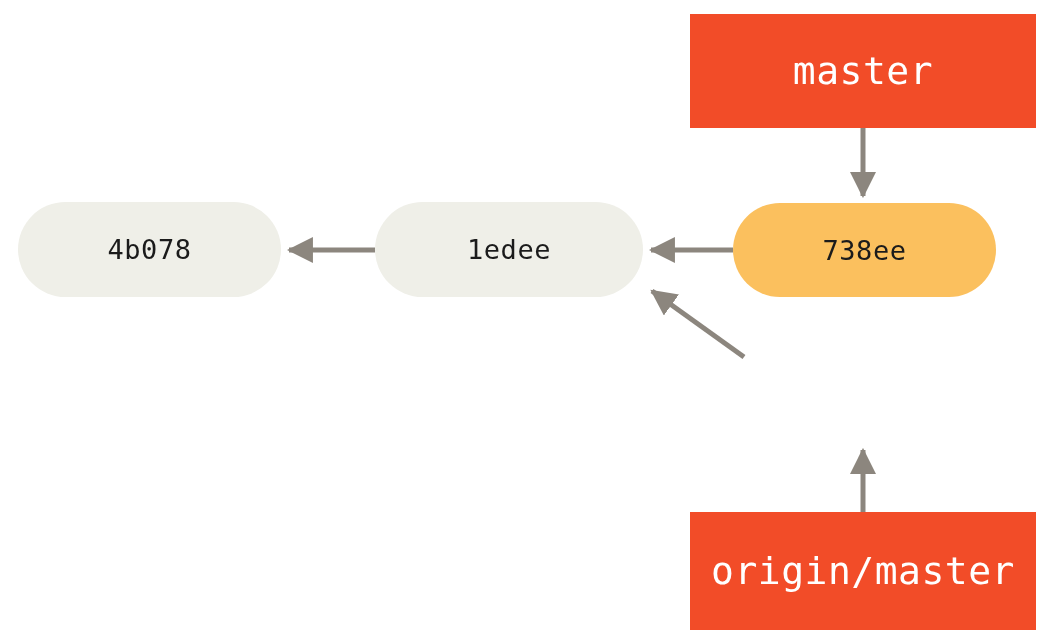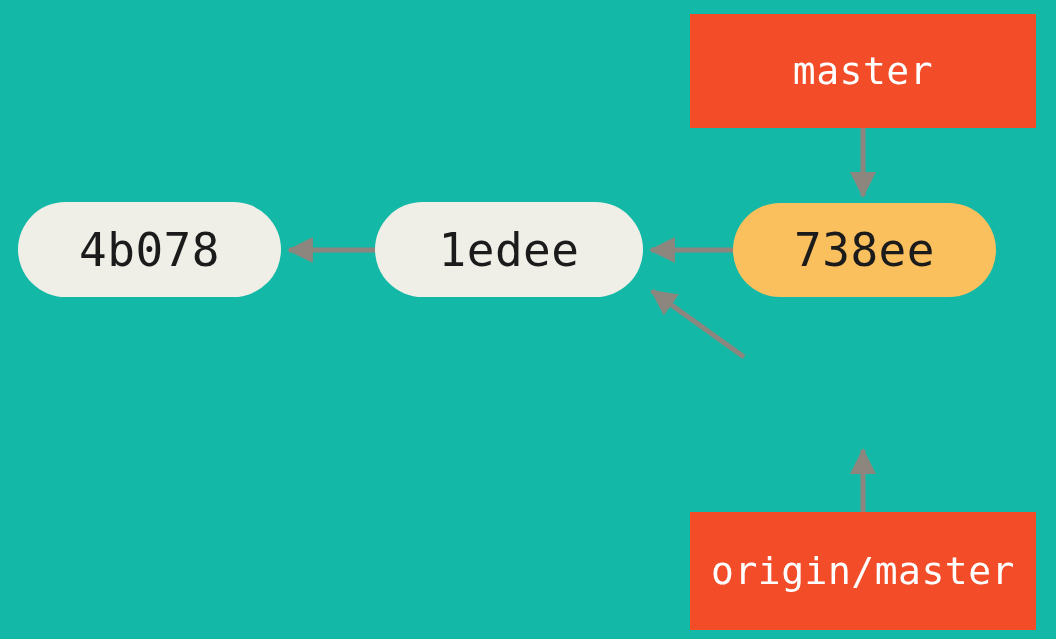--- a/index.html
+++ b/index.html
@@ -5,21 +5,21 @@
 <style>
   html, body {
     margin: 0;
     padding: 0;
     background: #000000;
   }
   #diagram-canvas {
     position: relative;
     width: 1056px;
     height: 639px;
-    background: #14b8a6;
+    background: #ffffff;
     overflow: hidden;
     font-family: "DejaVu Sans Mono", "Liberation Mono", monospace;
   }
   .edge-layer {
     position: absolute;
     left: 0;
     top: 0;
     width: 1056px;
     height: 639px;
     pointer-events: none;
@@ -29,21 +29,21 @@
     display: flex;
     align-items: center;
     justify-content: center;
     box-sizing: border-box;
     text-align: center;
     white-space: pre;
     line-height: 1;
   }
   .node-commit {
     border-radius: 999px;
-    font-size: 46px;
+    font-size: 27px;
     letter-spacing: 0.5px;
     color: #1b1b1b;
     background: #efefe8;
   }
   .node-commit.fill-cream  { background: #efefe8; }
   .node-commit.fill-orange { background: #fbc05e; }
   .node-commit.fill-green  { background: #b5e47f; }
   .node-ref {
     border-radius: 0;
     font-size: 38px;

